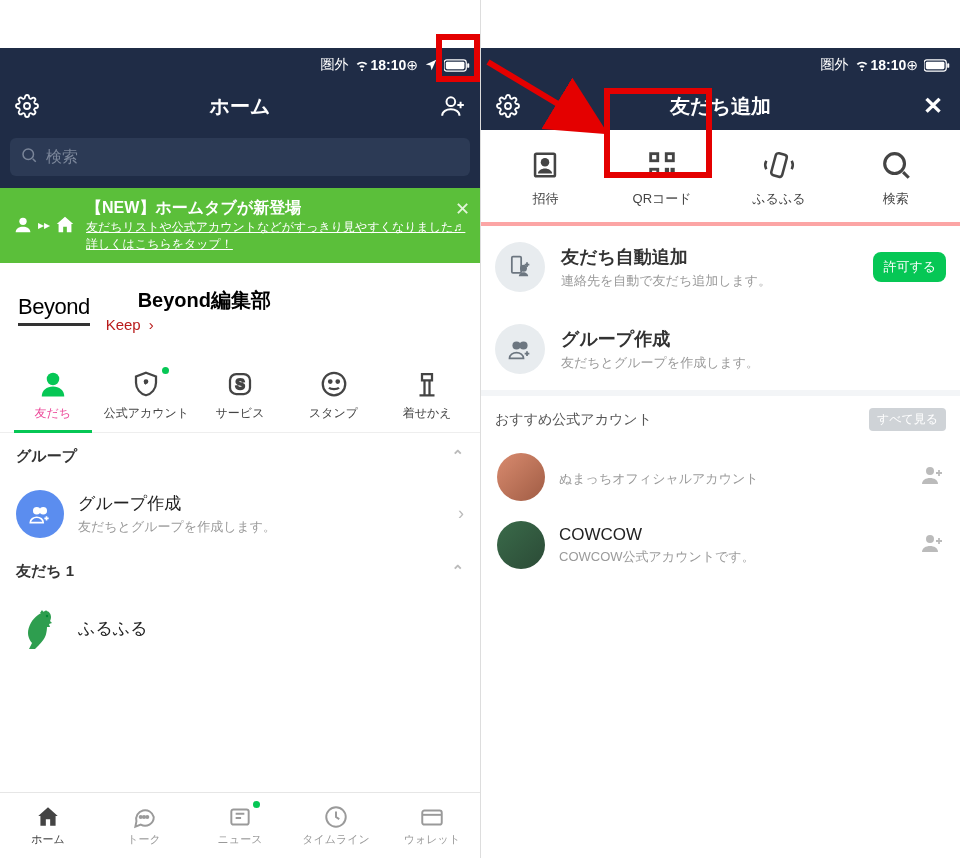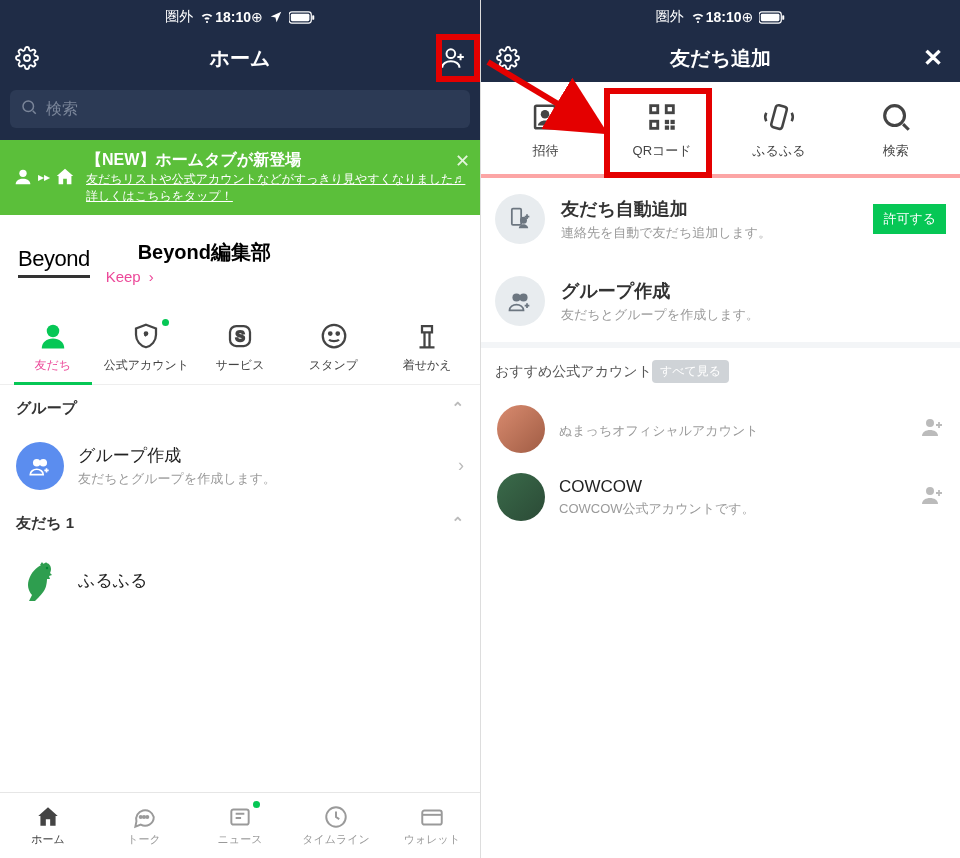--- a/index.html
+++ b/index.html
@@ -1,21 +1,21 @@
 <!DOCTYPE html>
 <html><head>
 <meta charset="utf-8">
 <style>
   * { box-sizing: border-box; margin: 0; padding: 0; font-family: -apple-system, "Hiragino Sans", sans-serif; }
   body { background: #fff; width: 960px; height: 858px; display: flex; position: relative; }
   .screen { width: 480px; height: 858px; display: flex; flex-direction: column; background: #fff; position: relative; }
   .screen + .screen { border-left: 1px solid #ddd; }
 
   
-  .statusbar { height: 34px; background: #1f2c46; color: #fff; display: flex; align-items: center; justify-content: center; padding: 0 10px; font-size: 14px; }
+  .statusbar { height: 34px; background: #1f2c46; color: #fff; display: flex; align-items: center; justify-content: flex-end; padding: 0 10px; font-size: 14px; margin-top: 48px; }
   .statusbar .sb-left, .statusbar .sb-right { display: flex; align-items: center; gap: 6px; }
   .sb-left span, .sb-right span { display:inline-flex; align-items:center; }
 
   
   .navhead { height: 48px; background: #1f2c46; color: #fff; display: flex; align-items: center; justify-content: space-between; padding: 0 12px; font-size: 20px; font-weight: 600; }
   .navhead .title { flex:1; text-align:center; }
   .nav-icon { width: 30px; height: 30px; display:flex; align-items:center; justify-content:center; }
 
   
   .searchbar { background:#1f2c46; padding:8px 10px 12px; }
@@ -25,21 +25,21 @@
   .banner { background:#5bbf3a; color:#fff; display:flex; align-items:center; padding:10px 12px; gap:10px; position:relative;}
   .banner-icons { display:flex; align-items:center; gap:4px; }
   .banner-text .ttl { font-weight:700; font-size:16px;}
   .banner-text .sub { font-size:12px; line-height:1.4;text-decoration:underline;}
   .banner-close { position:absolute; right:10px; top:10px; color:#e3f5da; font-size:18px;}
 
   
   .profile { display:flex; align-items:center; gap:16px; padding:24px 18px; }
   .profile .logo { font-weight:400; font-size:22px; letter-spacing:-0.5px; border-bottom:3px solid #333; padding-bottom:3px;}
   .profile .name { font-size:20px; font-weight:600;margin-left:32px;}
-  .profile .keep { color:#ec4899; font-size:15px; margin-top:2px; display:flex; align-items:center; gap:8px;}
+  .profile .keep { color:#b91c1c; font-size:15px; margin-top:2px; display:flex; align-items:center; gap:8px;}
 
   
   .tabs { display:flex; justify-content:space-around; padding:6px 6px 0; border-bottom:1px solid #eee;}
   .tab { flex:1; display:flex; flex-direction:column; align-items:center; gap:6px; padding:6px 0 10px; font-size:12px; color:#444; position:relative;}
   .tab.active { color:#ec4899; }
   .tab.active::after{content:"";position:absolute;bottom:-1px;left:8px;right:8px;height:3px;background:#06c755;}
   .tab .dot{width:7px;height:7px;background:#06c755;border-radius:50%;position:absolute;top:4px;right:24px;}
   .tab svg, .tab .ic { width:30px;height:30px; }
 
   
@@ -68,23 +68,23 @@
   
   .add-grid { display:flex; justify-content:space-around; padding:18px 6px 14px; border-bottom:4px solid #fca5a5;}
   .add-item{ flex:1; display:flex; flex-direction:column; align-items:center; gap:8px; font-size:13px; color:#444; position:relative;}
   .add-item svg{width:34px;height:34px;}
 
   .option-row{ display:flex; align-items:center; gap:16px; padding:16px 14px; }
   .option-row .oic{ width:50px;height:50px;border-radius:50%;background:#e8ecef;display:flex;align-items:center;justify-content:center;}
   .option-row .oic svg{width:28px;height:28px;fill:#6c7680;}
   .option-row .txt .t1{font-size:18px;font-weight:700;color:#333;}
   .option-row .txt .t2{font-size:13px;color:#9a9a9a;margin-top:3px;}
-  .perm-btn{margin-left:auto;background:#06c755;color:#fff;font-size:13px;padding:6px 10px;border-radius:0;}
-
-  .reco-head{display:flex;align-items:center;padding:12px 14px;font-size:14px;color:#555;border-top:6px solid #f3f5f7;}
+  .perm-btn{margin-left:auto;background:#06c755;color:#fff;font-size:13px;padding:6px 10px;border-radius:8px;}
+
+  .reco-head{display:flex;align-items:center;justify-content:space-between;padding:12px 14px;font-size:14px;color:#555;border-top:6px solid #f3f5f7;}
   .seeall{background:#cfd3d7;color:#fff;font-size:12px;padding:3px 8px;border-radius:4px;}
 
   .addfriend-ic{color:#bbb;}
   .addfriend-ic svg{width:24px;height:24px;fill:#bbb;}
 
   
   .hl { border:6px solid #e40000; position:absolute; pointer-events:none; }
   .arrow-svg{position:absolute;pointer-events:none;}
 
   .dino{width:48px;height:48px;}

